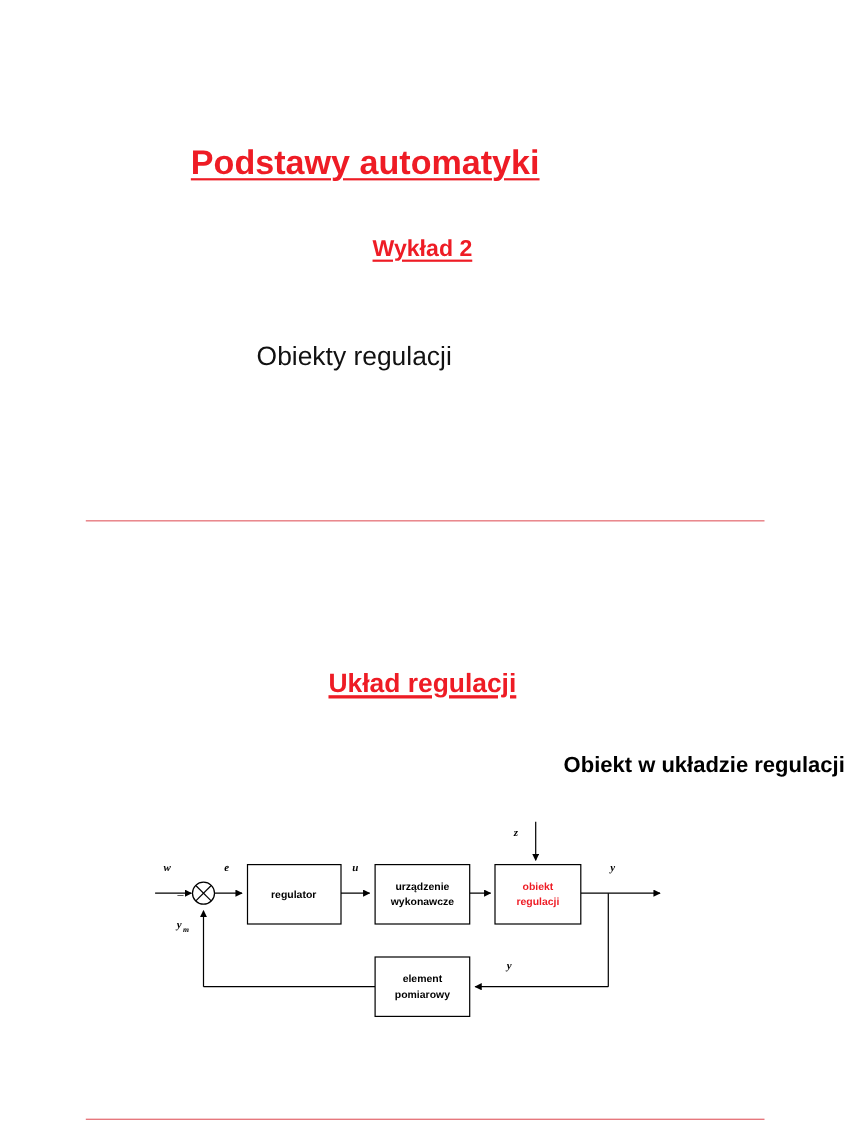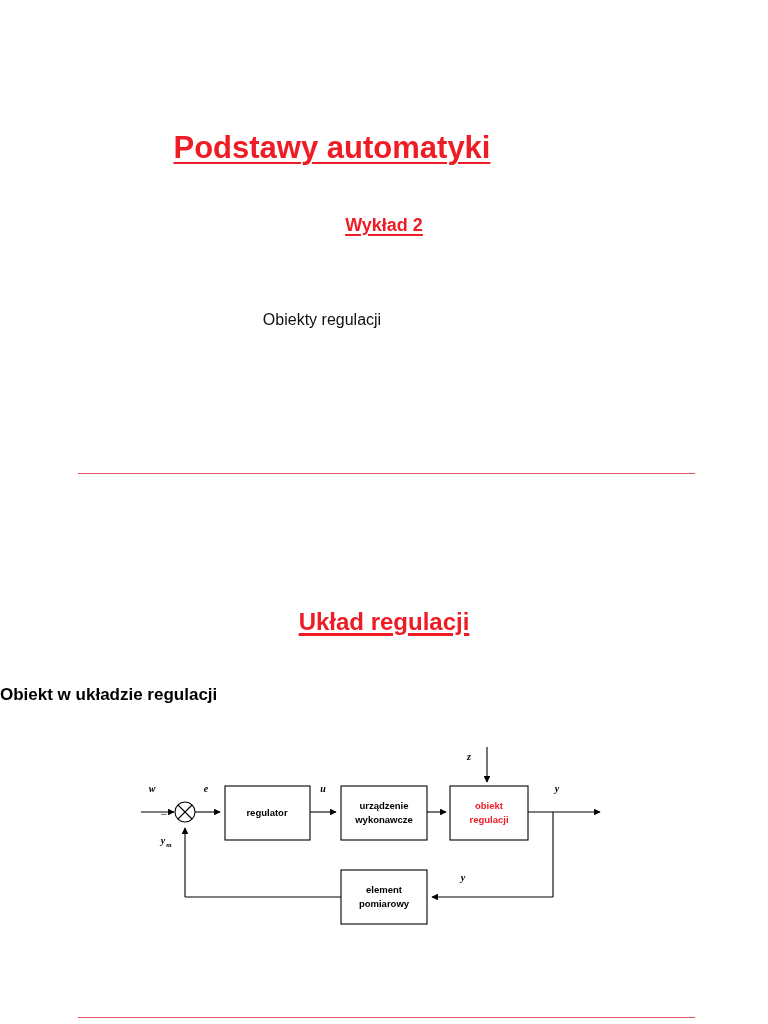--- a/index.html
+++ b/index.html
@@ -41,37 +41,37 @@
     text-underline-offset: 4px;
     text-decoration-thickness: 2px;
   }
 
   .title-sub {
     position: absolute;
     left: 0;
     top: 215px;
     width: 768px;
     text-align: center;
-    font-size: 18px;
+    font-size: 21px;
     font-weight: bold;
     color: #ee1c25;
   }
   .title-sub span.u {
     text-decoration: underline;
     text-underline-offset: 3px;
     text-decoration-thickness: 2px;
   }
 
   .title-topic {
     position: absolute;
     left: 0;
     top: 311px;
     width: 644px;
     text-align: center;
-    font-size: 16px;
+    font-size: 24px;
     font-weight: normal;
     color: #111111;
   }
 
   .rule {
     position: absolute;
     left: 78px;
     width: 617px;
     height: 0;
     border-top: 1.6px solid #e0575f;
@@ -93,22 +93,22 @@
     text-decoration: underline;
     text-underline-offset: 3px;
     text-decoration-thickness: 3px;
   }
 
   .figure-title {
     position: absolute;
     left: 0;
     top: 685px;
     width: 768px;
-    text-align: left;
-    font-size: 17px;
+    text-align: right;
+    font-size: 20px;
     font-weight: bold;
     color: #000000;
   }
 
   
   .diagram {
     position: absolute;
     left: 0;
     top: 720px;
     width: 768px;

